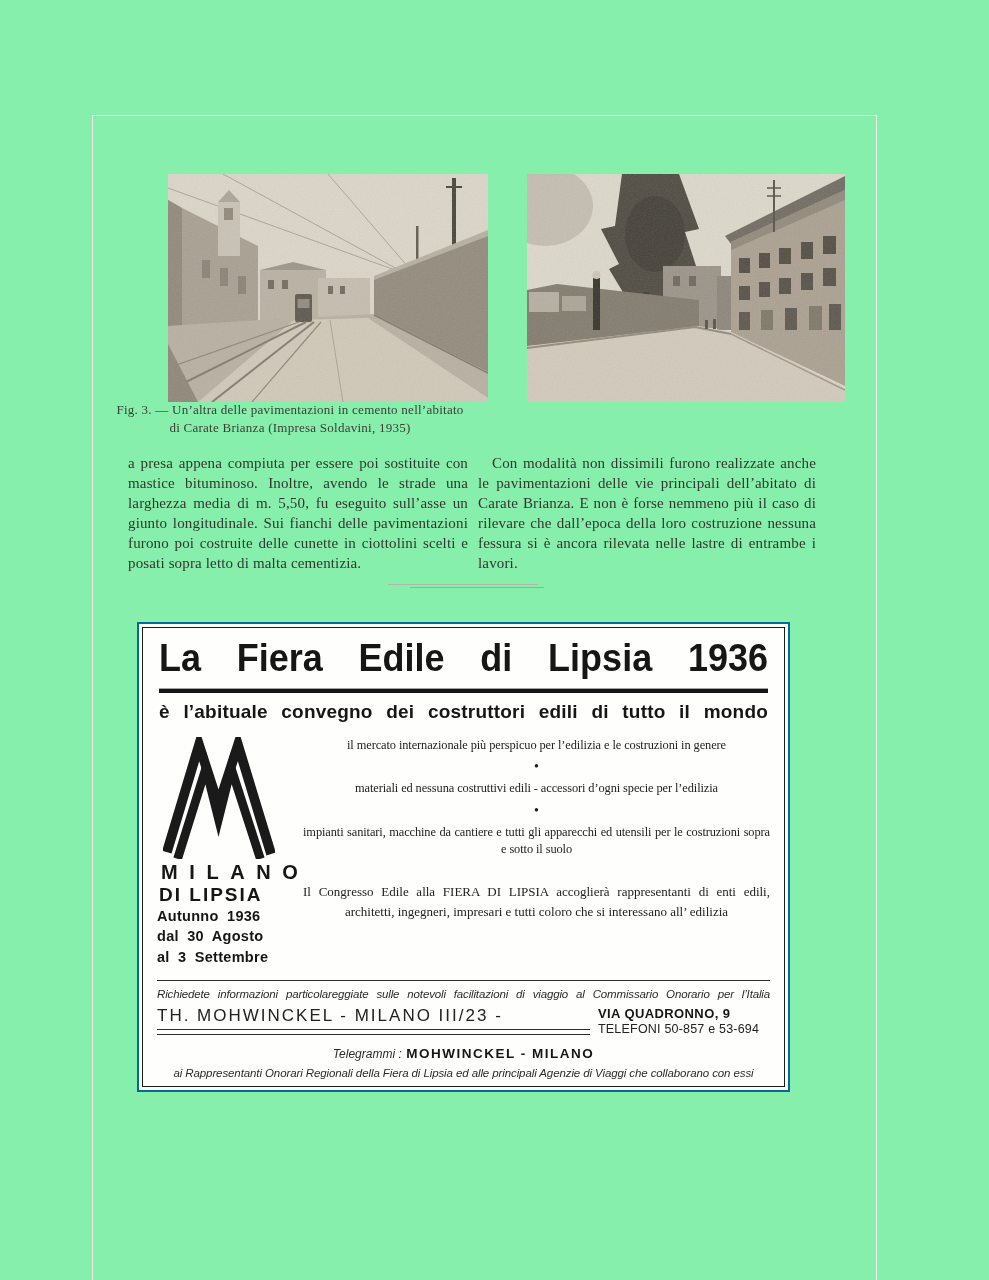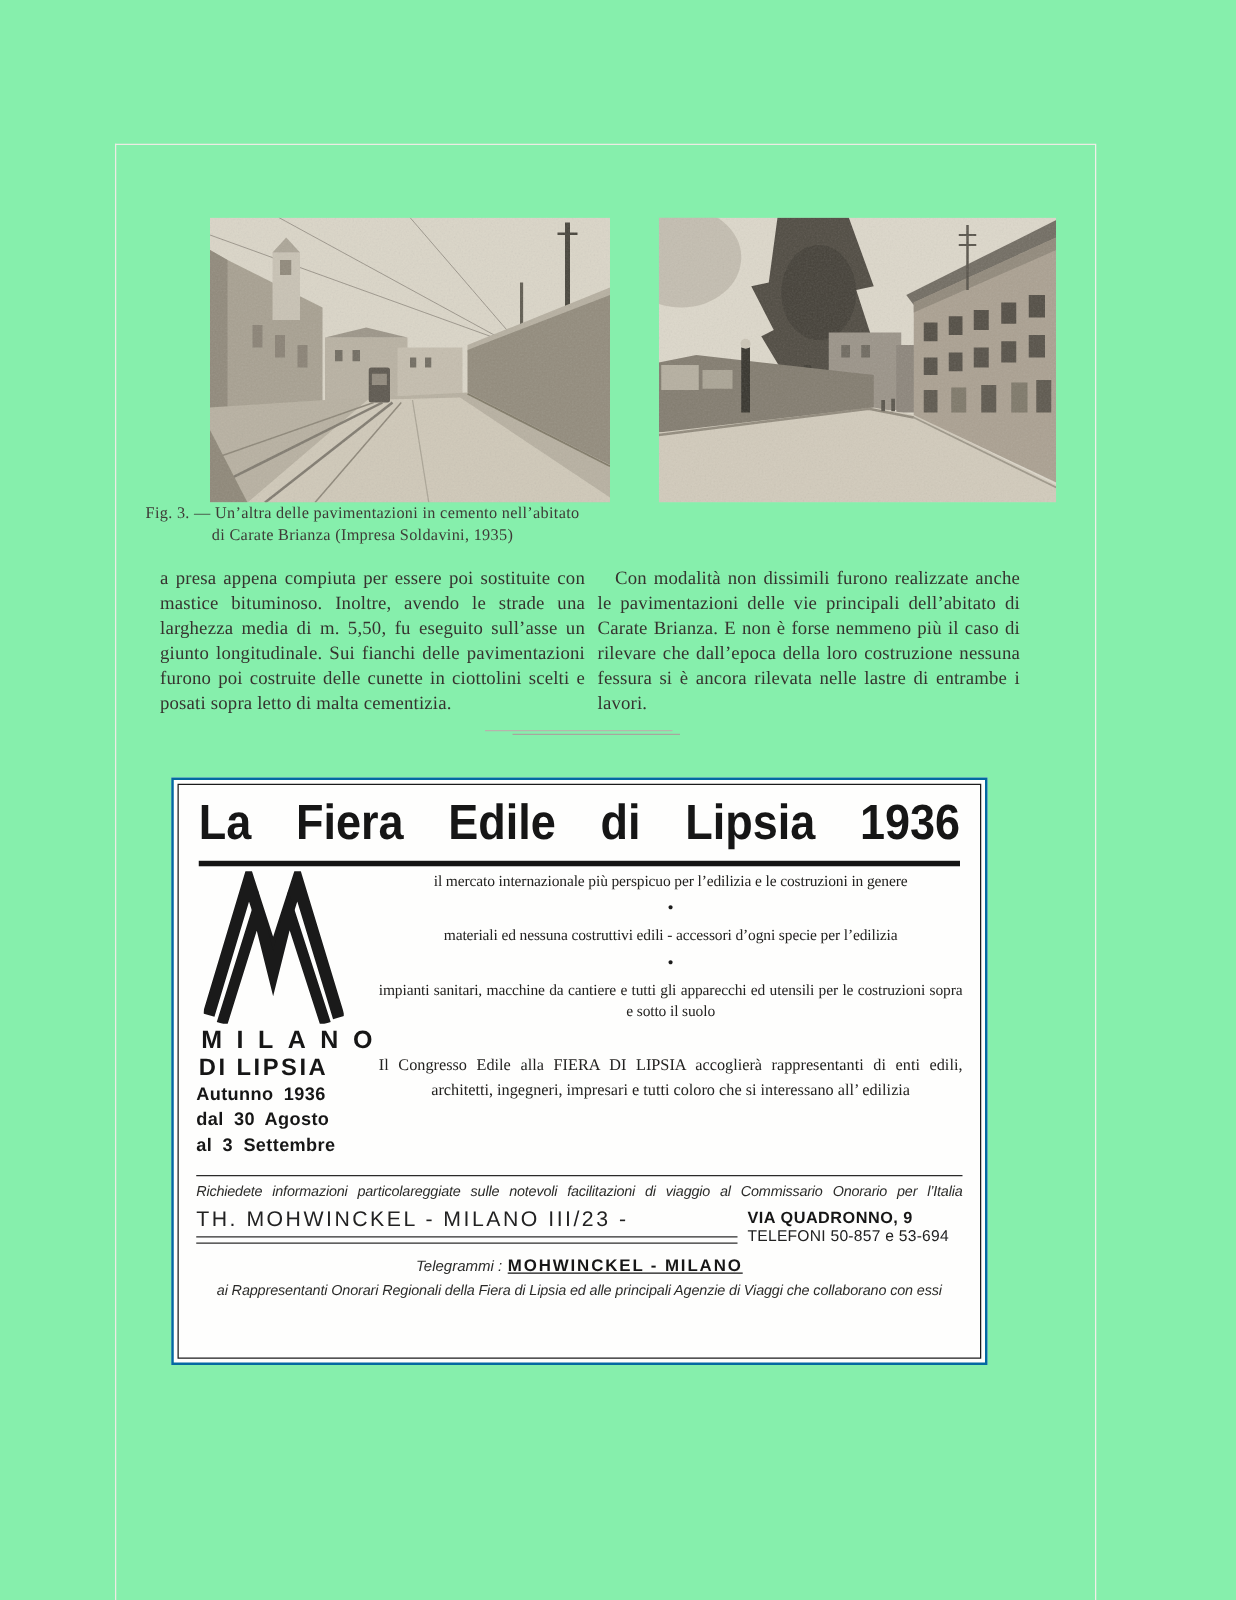--- a/index.html
+++ b/index.html
@@ -58,21 +58,21 @@
            text-align:justify;text-align-last:justify;color:#2b2b29;}
   .ad-contact{display:flex;align-items:flex-start;}
   .contact-left{flex:1;padding-right:8px;}
   .contact-name{font-size:17px;letter-spacing:2px;white-space:nowrap;color:#222;}
   .dbl-line{height:4px;border-top:1.5px solid #2c2c2c;border-bottom:1.5px solid #2c2c2c;margin-top:3px;}
   .contact-right{width:172px;flex:none;}
   .addr{font-size:13px;font-weight:bold;letter-spacing:.4px;line-height:1.2;}
   .phones{font-size:12.5px;letter-spacing:.2px;line-height:1.3;color:#222;}
   .ad-telegram{margin:7px 0 5px;text-align:center;}
   .tg-label{font-size:12px;font-style:italic;color:#2b2b29;}
-  .tg-value{font-size:13.5px;font-weight:bold;letter-spacing:1.5px;text-decoration:underline;}
+  .tg-value{font-size:13.5px;font-weight:bold;letter-spacing:1.5px;}
   .ad-footer{margin:0;text-align:center;font-size:11.5px;font-style:italic;
              letter-spacing:-.1px;color:#2b2b29;}
 </style>
 </head>
 <body>
 
 <div class="page">
   <div class="edge edge-top"></div>
   <div class="edge edge-left"></div>
   <div class="edge edge-right"></div>
@@ -182,20 +182,21 @@
   <p class="col col-right">Con modalità non dissimili furono realizzate anche le pavimentazioni delle vie principali dell’abitato di Carate Brianza. E non è forse nemmeno più il caso di rilevare che dall’epoca della loro costruzione nessuna fessura si è ancora rilevata nelle lastre di entrambe i lavori.</p>
 
   <div class="divider">
     <span class="dl1"></span>
     <span class="dl2"></span>
   </div>
 
   <div class="ad">
     <div class="ad-inner">
       <h1 class="ad-title">La Fiera Edile di Lipsia 1936</h1>
+      <h2 class="ad-subtitle">è l’abituale convegno dei costruttori edili di tutto il mondo</h2>
 
       <div class="ad-body">
         <div class="ad-left">
           <svg class="mm" viewBox="0 0 115 125">
             <polyline points="4,118 37,8 57,70 77,8 111,120" fill="none" stroke="#1a1a1a" stroke-width="10" stroke-miterlimit="14"></polyline>
             <polyline points="15,125 44,32 57,84 70,32 100,125" fill="none" stroke="#1a1a1a" stroke-width="9" stroke-miterlimit="14"></polyline>
           </svg>
           <div class="logo-line1">MILANO</div>
           <div class="logo-line2">DI LIPSIA</div>
           <div class="logo-date">Autunno 1936</div>

